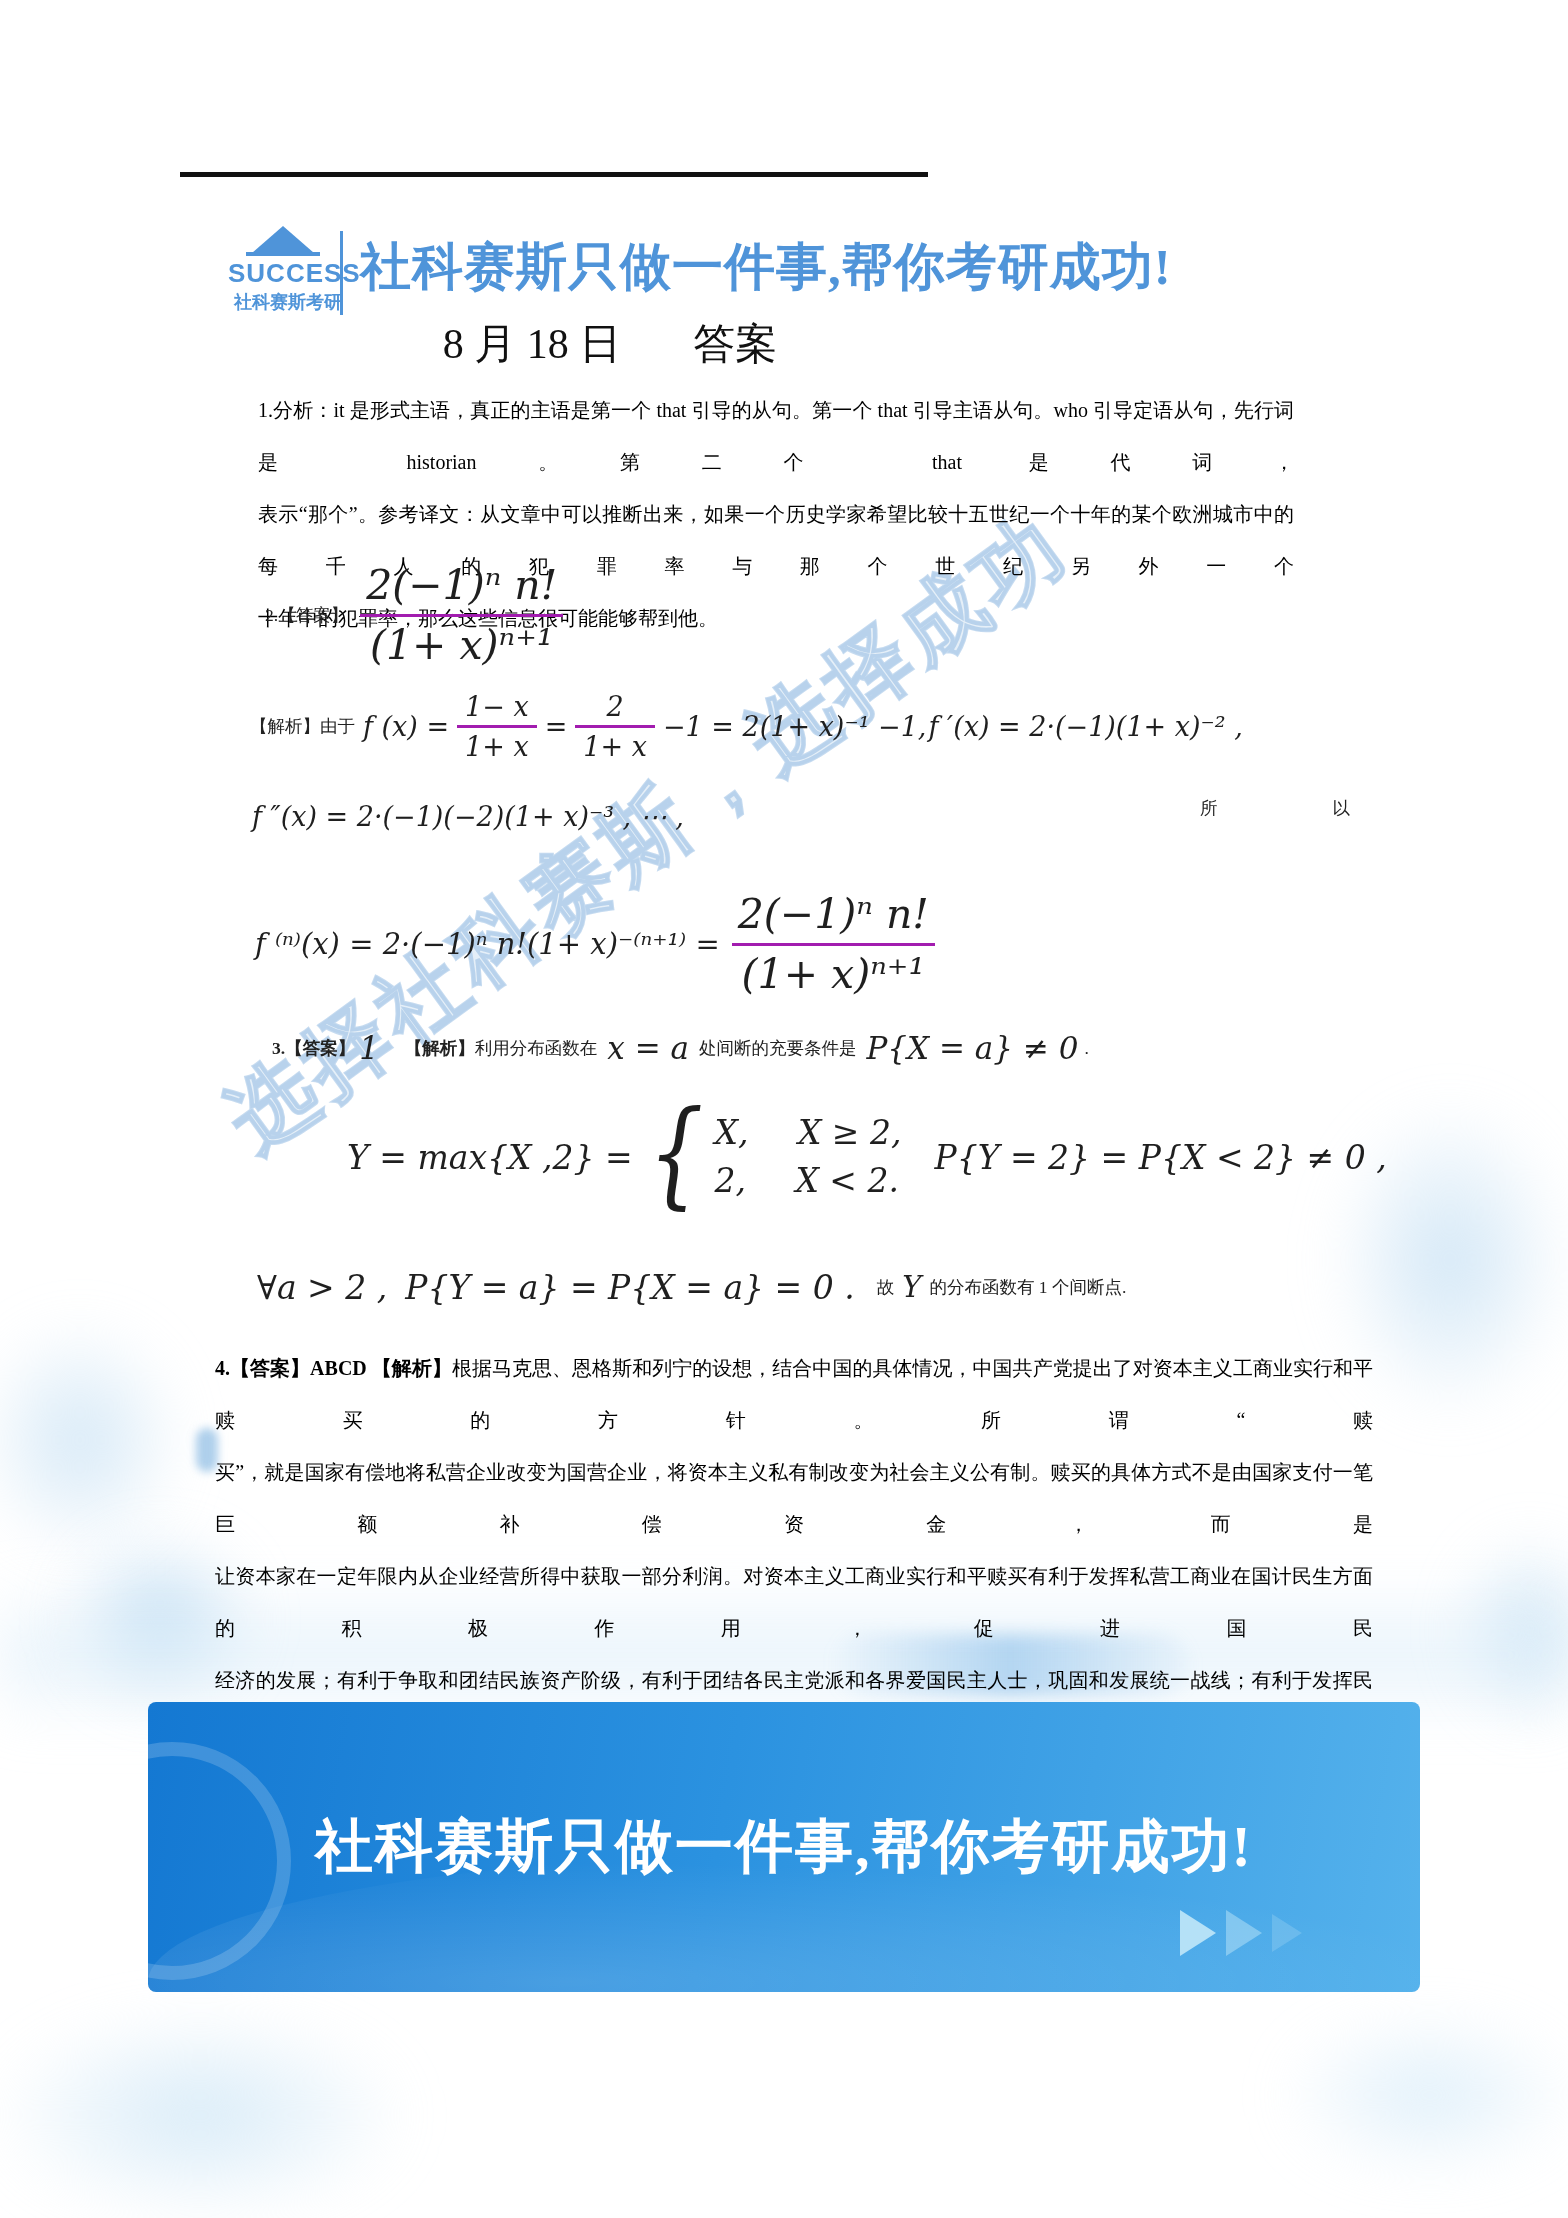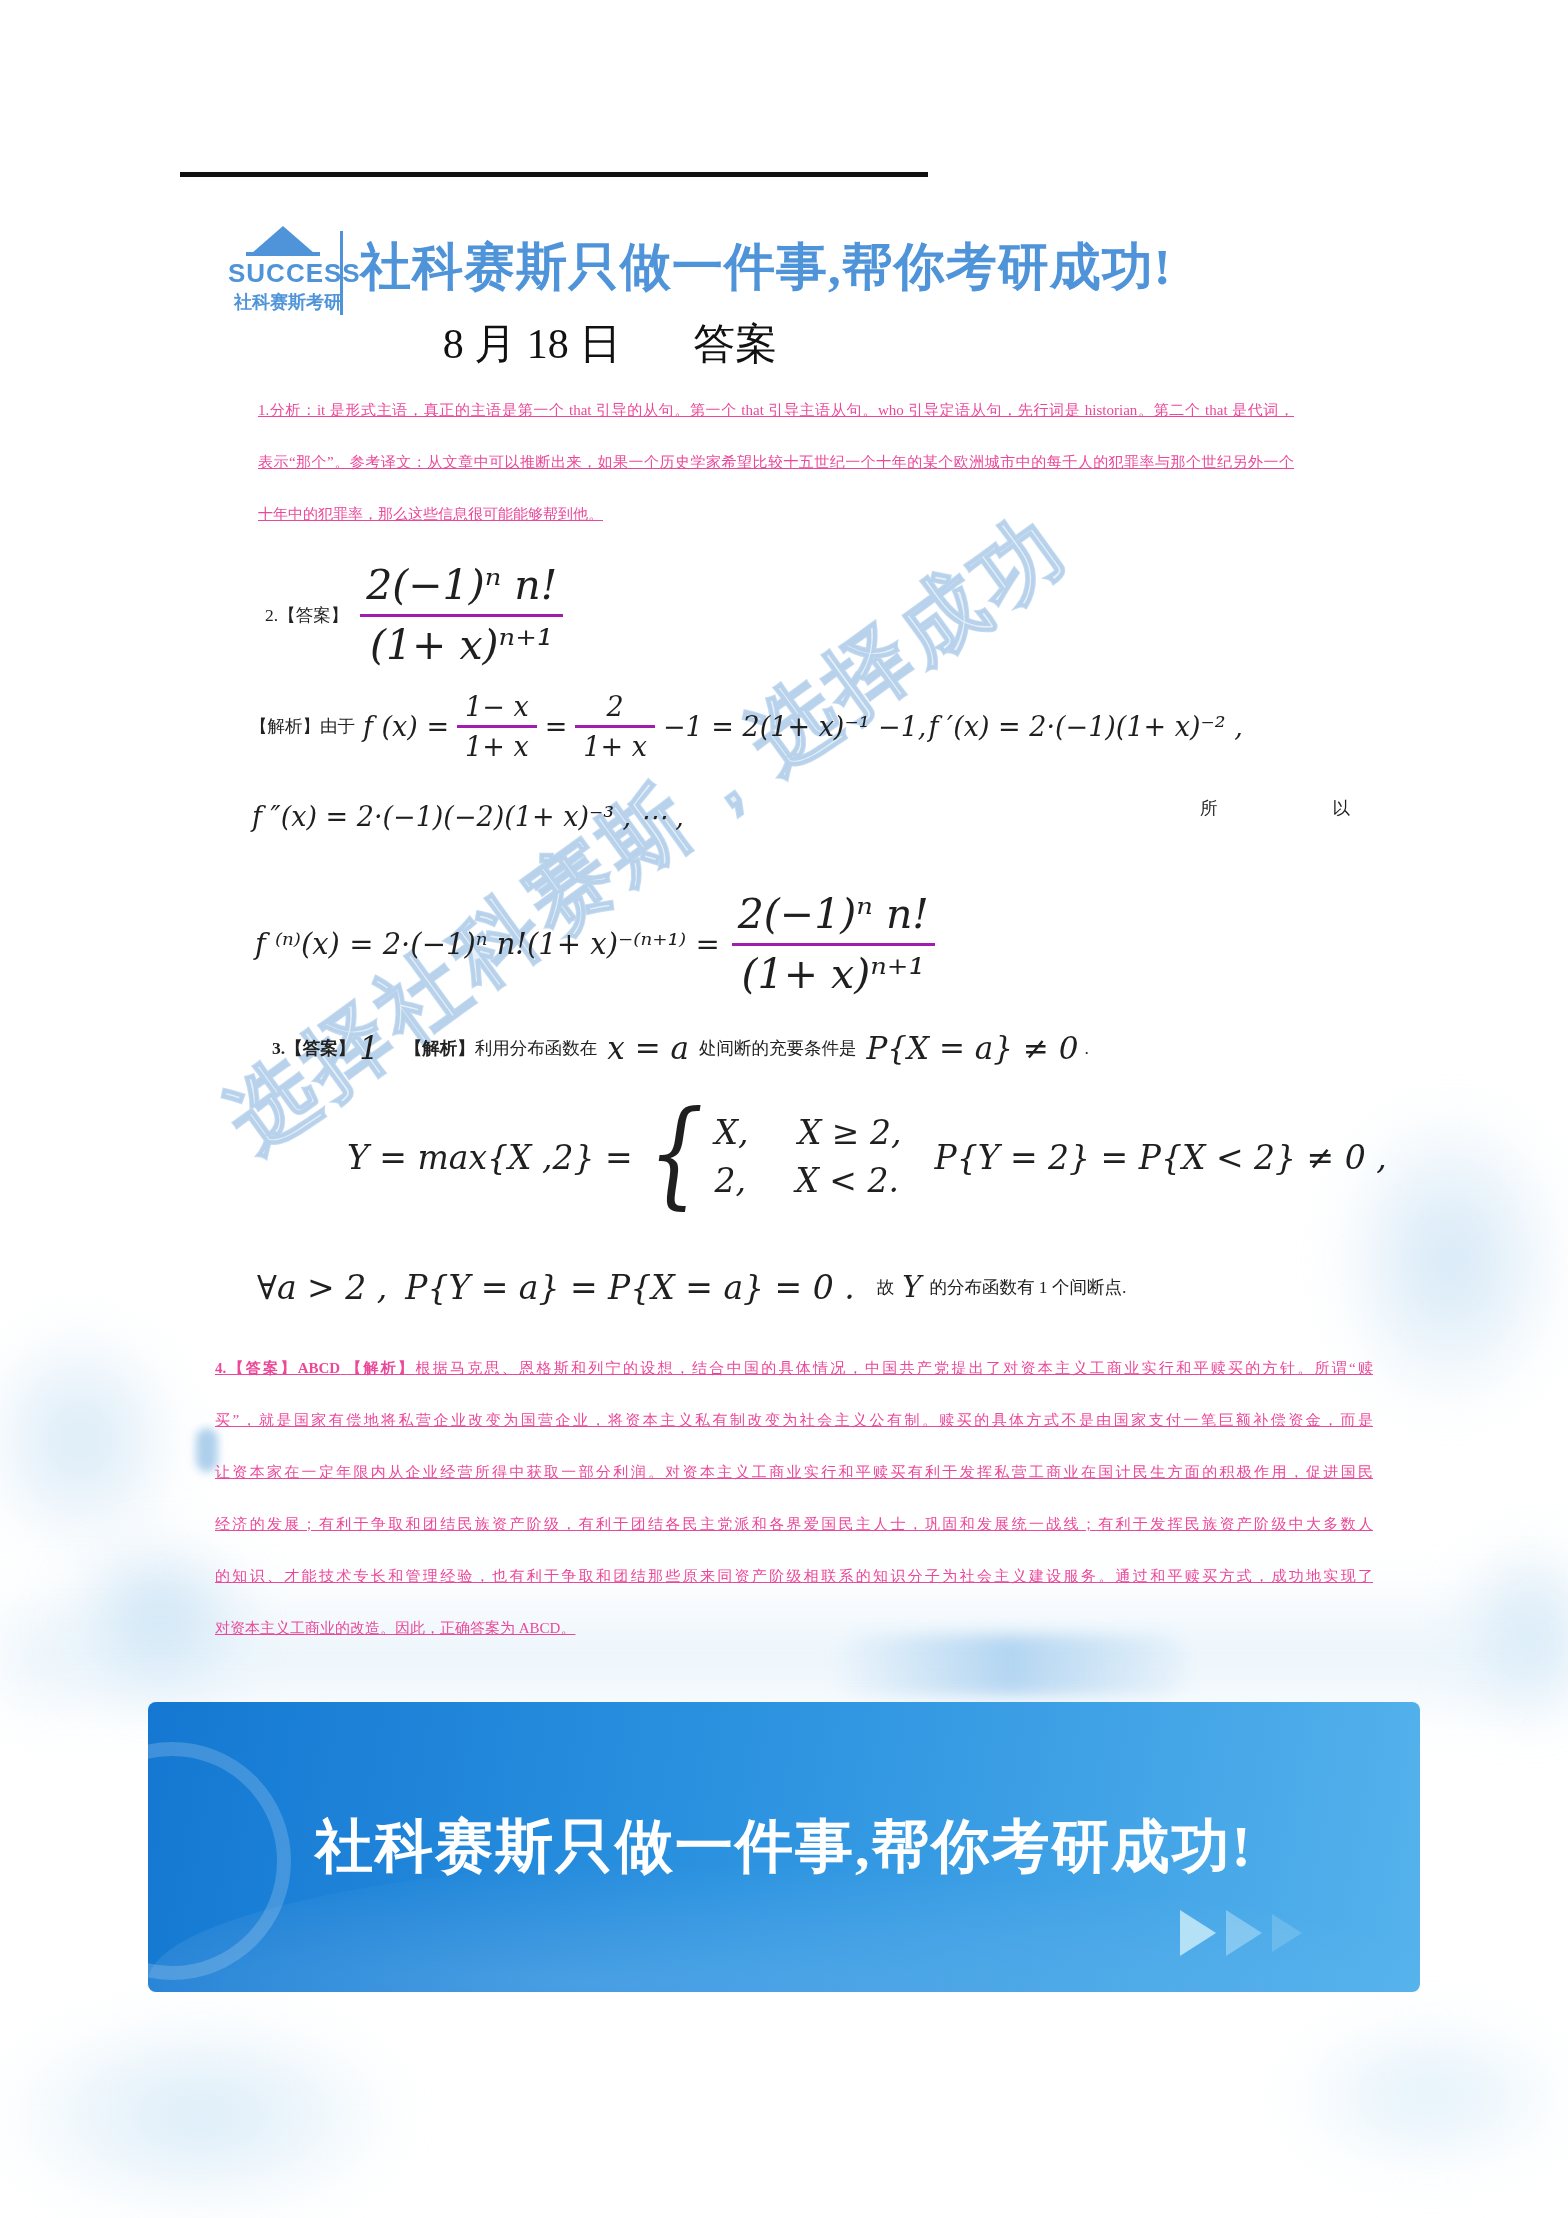--- a/index.html
+++ b/index.html
@@ -22,21 +22,21 @@
          font-family:"Liberation Sans",sans-serif;font-weight:bold;font-size:26px;color:#4f94d9;letter-spacing:1px;}
   .brand-sub{position:absolute;left:228px;top:290px;width:120px;text-align:center;z-index:2;
          font-weight:bold;font-size:18px;color:#4f94d9;}
   .v-divider{position:absolute;left:340px;top:231px;width:3px;height:84px;background:#4f94d9;z-index:2;}
   .slogan{position:absolute;left:360px;top:233px;z-index:2;font-weight:bold;font-size:51px;
           color:#4f94d9;letter-spacing:1px;white-space:nowrap;}
   .doc-title{position:absolute;left:200px;top:316px;width:820px;text-align:center;z-index:2;
              font-size:42px;color:#111;white-space:nowrap;}
   .doc-title .gap{display:inline-block;width:72px;}
   
-  .para{position:absolute;z-index:2;font-size:15px;line-height:52px;color:#ec4899;text-decoration:underline;}
+  .para{position:absolute;z-index:2;font-size:20px;line-height:52px;color:#000000;}
   .jline{text-align:justify;text-align-last:justify;}
   .jline-last{text-align:left;}
   .blabel{font-weight:bold;}
   
   .math{font-family:"DejaVu Serif",serif;font-style:italic;}
   .mrow{position:absolute;z-index:2;display:flex;align-items:center;white-space:nowrap;}
   .frac{display:inline-flex;flex-direction:column;align-items:center;vertical-align:middle;margin:0 8px;}
   .frac .den{border-top:3px solid #a21caf;}
   .f-big{font-size:41px;}
   .f-big .num{padding:0 10px 5px;}

